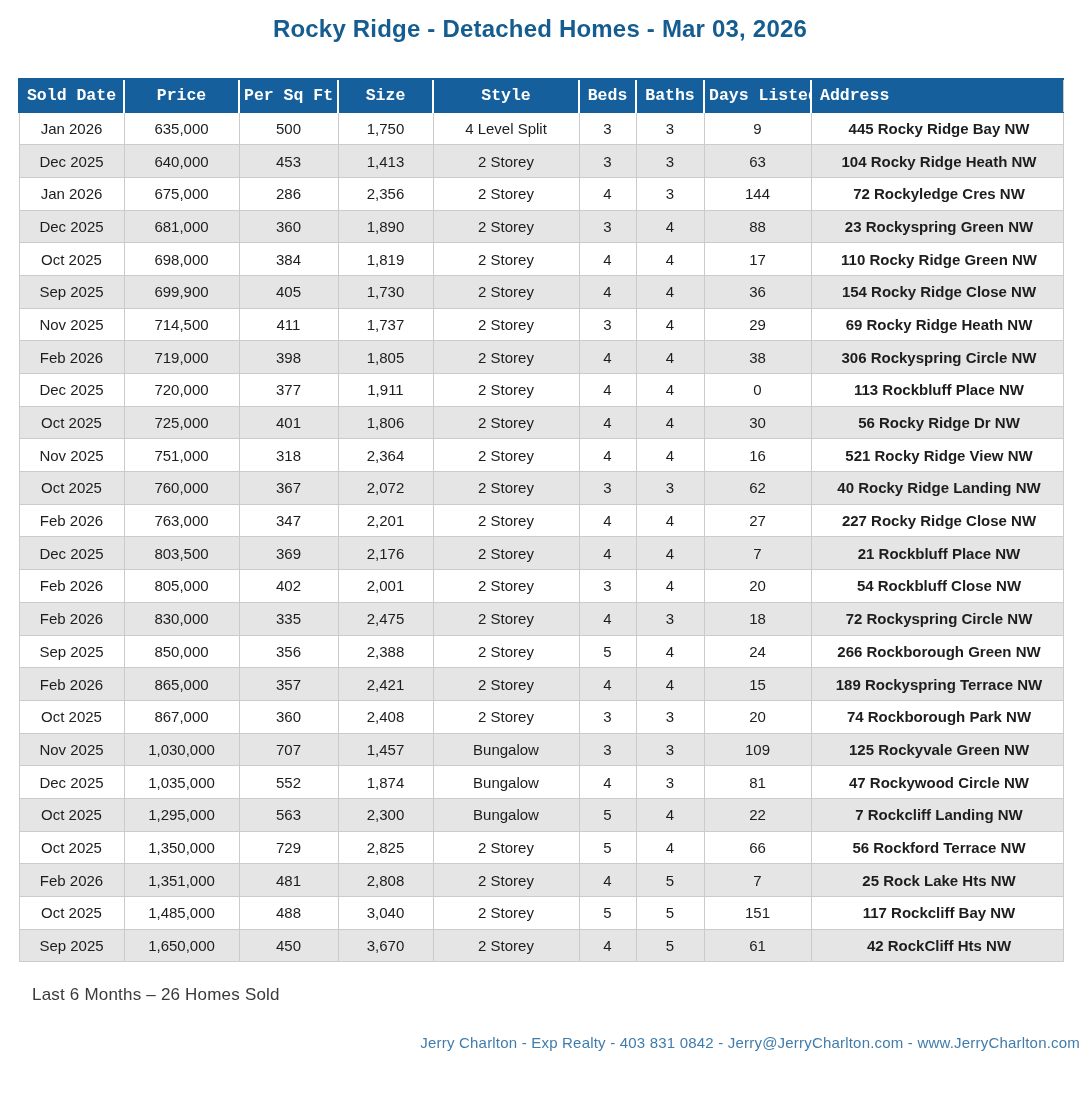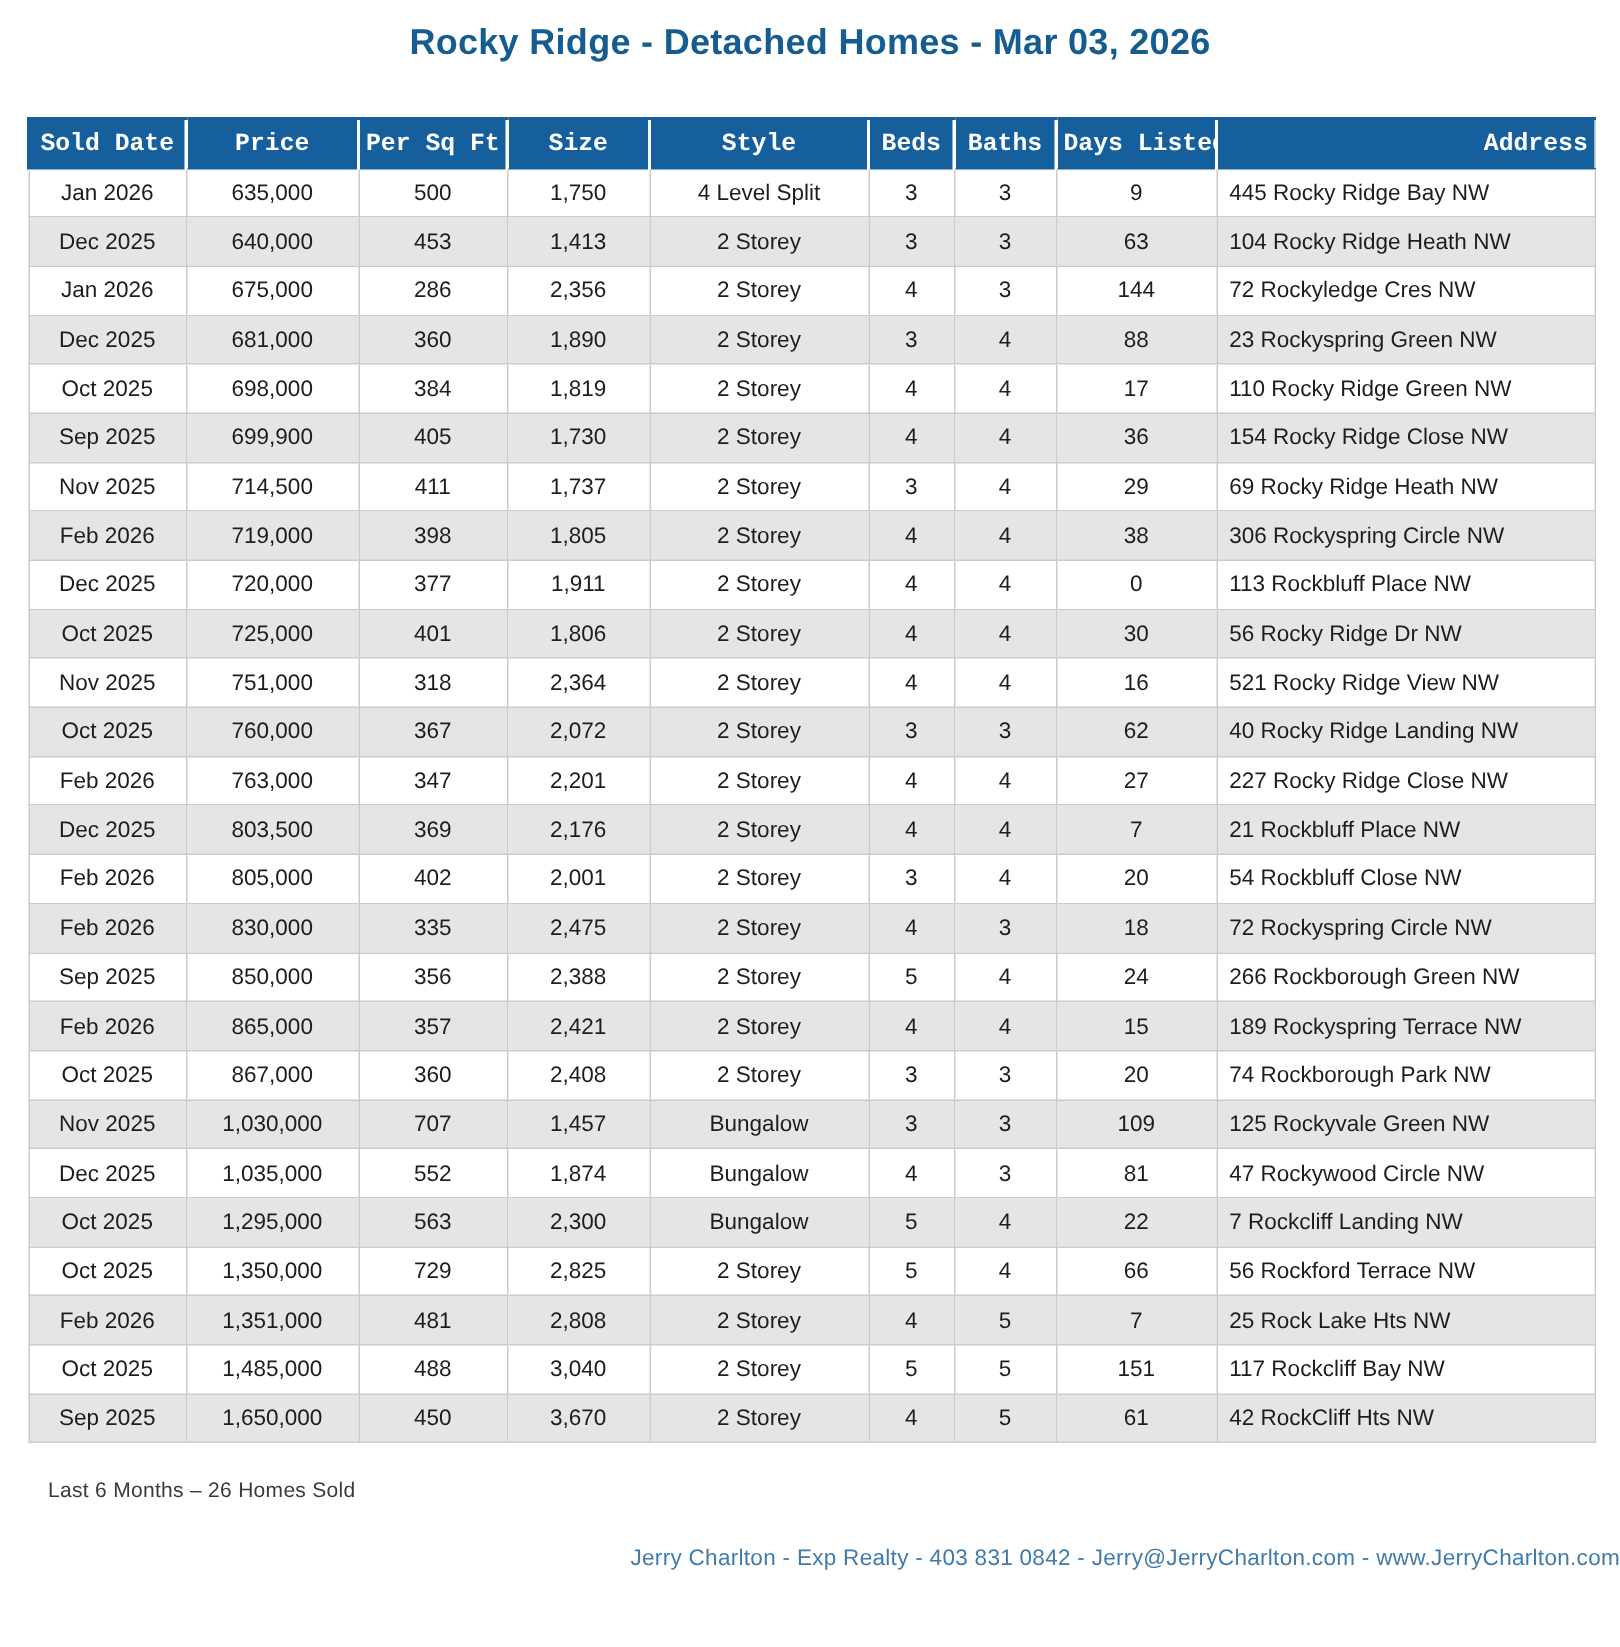--- a/index.html
+++ b/index.html
@@ -39,37 +39,37 @@
     padding: 0 4px;
     text-align: center;
     border-left: 2px solid #ffffff;
     border-top: 2px solid var(--header-bg, #15609c);
     border-bottom: 1px solid var(--header-bg, #15609c);
     overflow: hidden;
     white-space: nowrap;
     font-family: Liberation Mono, monospace;
   }
   .sales-table thead th:first-child { border-left: 2px solid var(--header-bg, #15609c); }
-  .sales-table thead th.col-address { text-align: right; padding-left: 8px; }
+  .sales-table thead th.col-address { text-align: left; padding-left: 8px; }
   .sales-table tbody td {
     font-size: 15px;
     height: 32.7px;
     padding: 0 4px;
     text-align: center;
     border: 1px solid var(--border-color, #cbcbcb);
     background: #ffffff;
     overflow: hidden;
     white-space: nowrap;
     color: #1d1d1d;
   }
   .sales-table tbody tr:nth-child(even) td { background: var(--stripe-bg, #e5e5e5); }
-  .sales-table tbody td.col-address { text-align: left; padding-left: 8px; }
+  .sales-table tbody td.col-address { text-align: center; padding-left: 8px; font-weight: bold; }
   .summary {
     margin: 23px 0 0 32px;
-    font-size: 14px;
+    font-size: 17px;
     letter-spacing: 0.2px;
     color: #3a3a3a;
   }
   .summary .line2 { margin-top: 11px; }
   .contact-line {
     margin-top: 29px;
     text-align: right;
     font-size: 15px;
     letter-spacing: 0.2px;
     color: var(--contact-color, #3f7cac);

